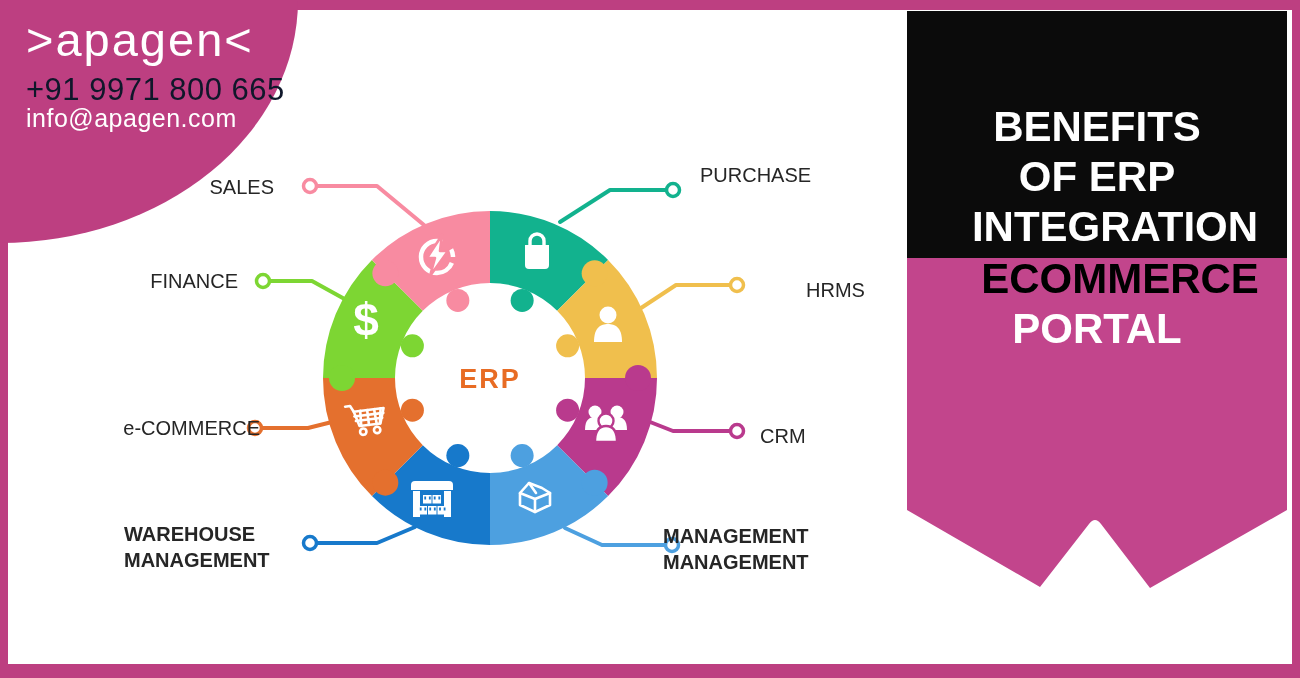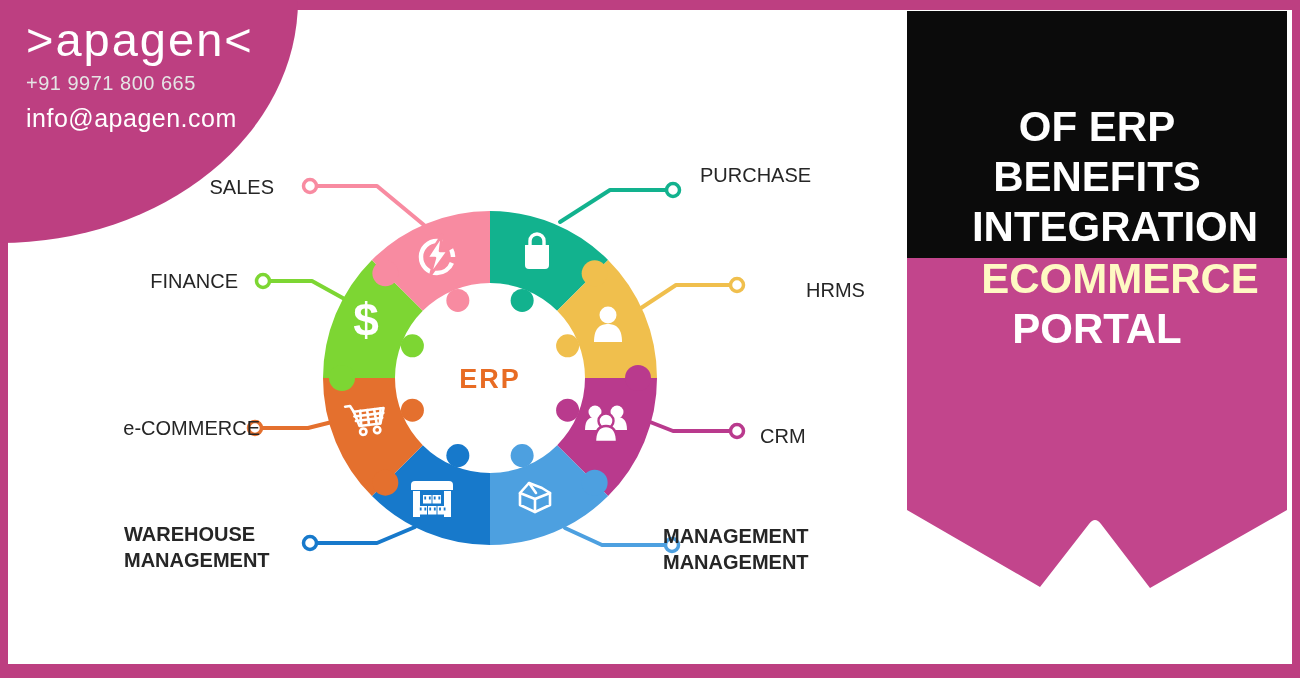--- a/index.html
+++ b/index.html
@@ -14,22 +14,22 @@
   }
   .blob{
     position:absolute;left:-298px;top:-243px;width:596px;height:486px;
     border-radius:50%;background:#bd3f81;
   }
   .logo{
     position:absolute;left:26px;top:12px;color:#fff;
     font-size:47px;font-weight:300;letter-spacing:2px;white-space:nowrap;
   }
   .phone{
-    position:absolute;left:26px;top:72px;color:#e5e5e5;
-    font-size:20px;font-weight:500;letter-spacing:0.5px;white-space:nowrap;
+    position:absolute;left:26px;top:72px;color:#0f172a;
+    font-size:31px;font-weight:500;letter-spacing:0.5px;white-space:nowrap;
   }
   .email{
     position:absolute;left:26px;top:104px;color:#fff;
     font-size:25px;font-weight:500;letter-spacing:0.5px;white-space:nowrap;
   }
   .banner-black{
     position:absolute;left:907px;top:11px;width:380px;height:247px;
     background:#0b0b0b;
   }
   .banner-black .txt{padding-top:91px;}
@@ -55,32 +55,32 @@
 
 <div class="content" style="background: rgb(255, 255, 255);"></div>
 <div class="blob" style="background: rgb(189, 63, 129);"></div>
 
 <div class="logo">&gt;apagen&lt;</div>
 <div class="phone">+91 9971 800 665</div>
 <div class="email">info@apagen.com</div>
 
 <div class="banner-black" style="background: rgb(11, 11, 11);">
   <div class="txt">
+    <div class="banner-txt" style="color: rgb(255, 255, 255);">BENEFITS</div>
     <div class="banner-txt" style="color: rgb(255, 255, 255);">OF ERP</div>
-    <div class="banner-txt" style="color: rgb(255, 255, 255);">BENEFITS</div>
     <div class="banner-txt" style="color: rgb(255, 255, 255); padding-left: 36px;">INTEGRATION</div>
   </div>
 </div>
 
 <div class="ribbon-wrap">
   <svg width="380" height="335" viewBox="0 0 380 335">
     <path id="ribbon-path" d="M0,0 L380,0 L380,252 L243,330 L194,266 Q188,258 182,266 L133,329 L0,252 Z" fill="#c2458c"></path>
   </svg>
   <div class="ribbon-text">
-    <div class="banner-txt" style="color: #fef9c3; padding-left: 46px;">ECOMMERCE</div>
+    <div class="banner-txt" style="color: #000000; padding-left: 46px;">ECOMMERCE</div>
     <div class="banner-txt" style="color: rgb(255, 255, 255);">PORTAL</div>
   </div>
 </div>
 
 <svg id="wheel" width="900" height="678" viewBox="0 0 900 678">
     <g>
       <polyline points="666,190 610,190 560,222" fill="none" stroke="#12b28e" stroke-width="4" stroke-linecap="round" stroke-linejoin="round"></polyline>
       <circle cx="673" cy="190" r="6.5" fill="#fff" stroke="#12b28e" stroke-width="3.5"></circle>
       <polyline points="730,285 676,285 635,312" fill="none" stroke="#f0bf4d" stroke-width="4" stroke-linecap="round" stroke-linejoin="round"></polyline>
       <circle cx="737" cy="285" r="6.5" fill="#fff" stroke="#f0bf4d" stroke-width="3.5"></circle>

